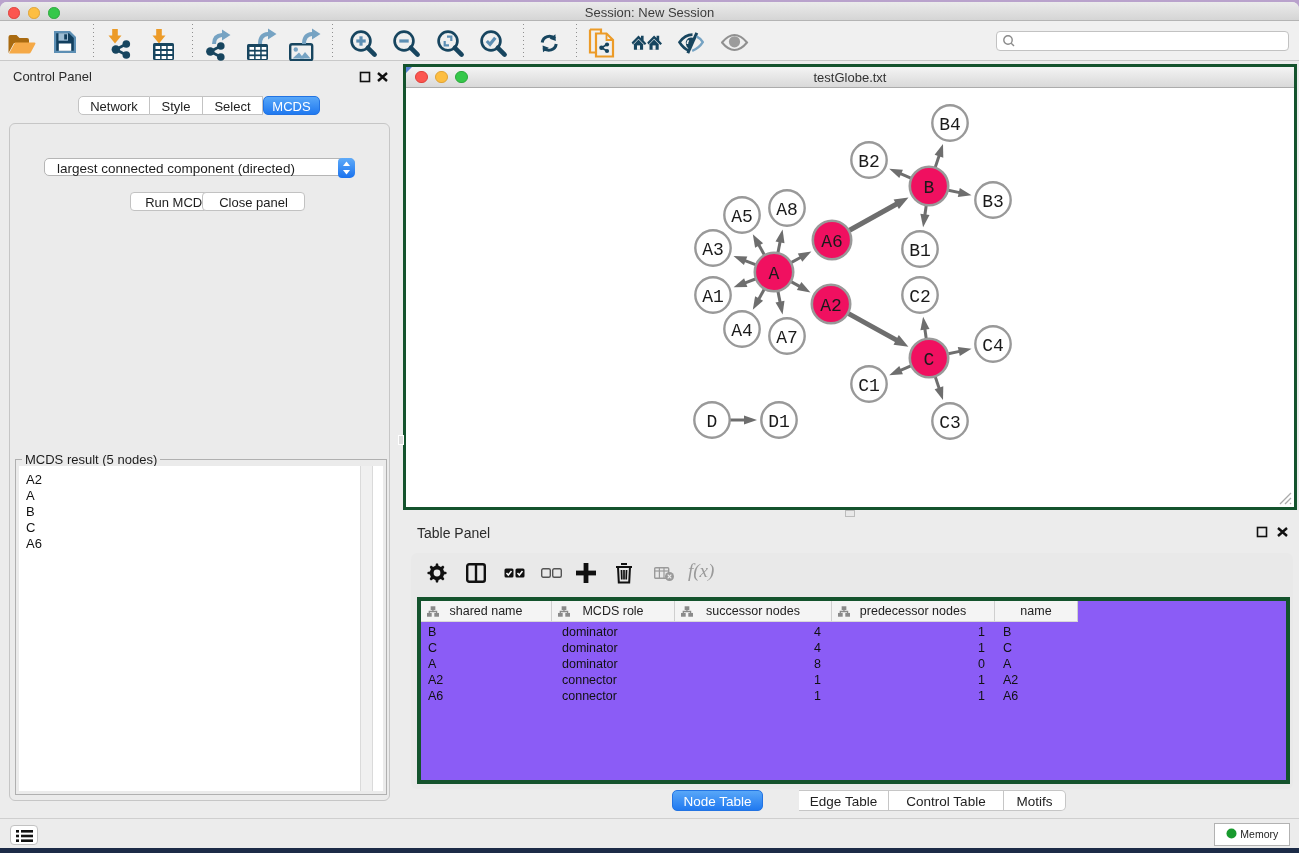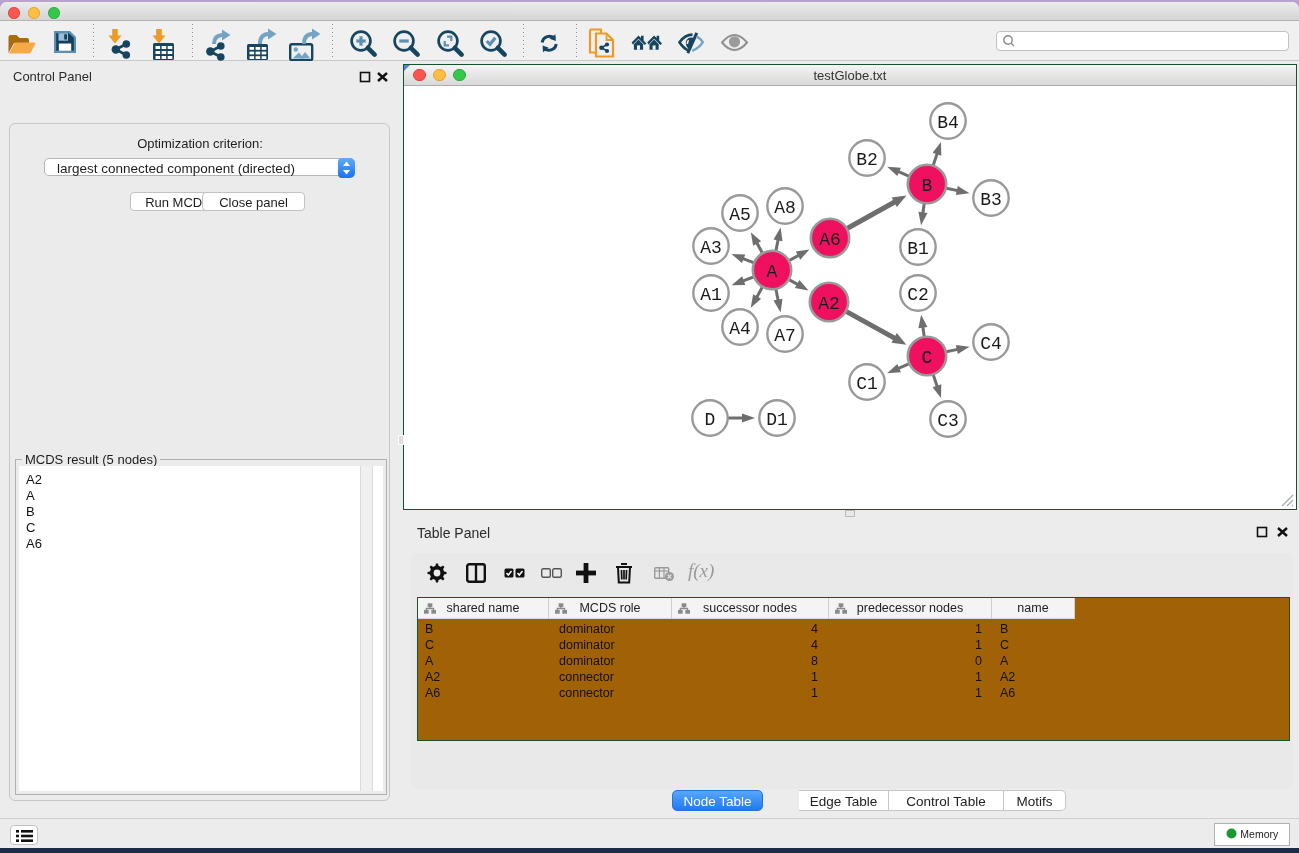--- a/index.html
+++ b/index.html
@@ -23,45 +23,46 @@
   #opt-label{position:absolute;left:0;top:136px;width:400px;text-align:center;font-size:13px;color:#1d1d1d;}
   #dropdown{position:absolute;left:44px;top:158px;width:311px;height:18px;background:#fff;border:1px solid #b5b5b5;border-radius:5px;box-sizing:border-box;}
   #dd-text{position:absolute;left:12px;top:2px;font-size:13.5px;color:#1d1d1d;}
   #dd-btn{position:absolute;right:-1px;top:-1px;width:17px;height:20px;background:linear-gradient(#5fabf9,#1a72ee);border-radius:4px 5px 5px 4px;}
   .btn{position:absolute;height:19px;background:#fff;border:1px solid #c2c2c2;border-radius:4px;font-size:13px;color:#1d1d1d;text-align:center;line-height:19px;box-sizing:border-box;}
   #mcds-box{position:absolute;left:15px;top:459px;width:370px;height:334px;border:1px solid #b0b0b0;}
   #mcds-title{position:absolute;left:6px;top:-8px;background:#ebebeb;padding:0 3px;font-size:13px;color:#1d1d1d;}
   #mcds-list{position:absolute;left:3px;top:6px;width:364px;height:325px;background:#fff;font-size:13px;color:#111;}
   #mcds-sb{position:absolute;right:10px;top:0px;width:11px;height:325px;background:#f0f0f0;border-left:1px solid #dadada;border-right:1px solid #dadada;}
   
-  #netwin{position:absolute;left:403px;top:64px;width:894px;height:446px;background:#fff;border:1px solid #14532d;box-sizing:border-box;}
+  #netwin{position:absolute;left:403px;top:64px;width:894px;height:446px;background:#fff;border:3px solid #14532d;box-sizing:border-box;}
   #nw-titlebar{position:absolute;left:0;top:0;width:100%;height:21px;background:linear-gradient(#f4f4f4,#d9d9d9);border-bottom:1px solid #acacac;box-sizing:border-box;}
   #nw-title{position:absolute;top:3px;left:0;width:100%;text-align:center;font-size:13px;color:#333;}
   .tl2{position:absolute;top:3.5px;width:12.5px;height:12.5px;border-radius:50%;box-sizing:border-box;}
   
   #tp-title{position:absolute;left:417px;top:525px;font-size:14px;color:#2b2b2b;}
   #tp-toolbar{position:absolute;left:417px;top:558px;height:30px;}
-  #dtable{position:absolute;left:417px;top:597px;width:873px;height:144px;background:#a16207;border:1px solid #14532d;box-sizing:border-box;font-size:12.5px;color:#111;}
+  #dtable{position:absolute;left:417px;top:597px;width:873px;height:187px;background:#8b5cf6;border:4px solid #14532d;box-sizing:border-box;font-size:12.5px;color:#111;}
   .hcell{position:absolute;top:0;height:21px;background:#f4f4f4;border-right:1px solid #cfcfcf;border-bottom:1px solid #d8d8d8;box-sizing:border-box;}
   .hlabel{position:absolute;top:3px;width:100%;text-align:center;font-size:12.5px;color:#222;}
   .rcell{position:absolute;font-size:12.5px;color:#111;}
   #bot-tabs{position:absolute;left:672px;top:790px;height:21px;display:flex;font-size:13.5px;color:#222;}
   .btab{background:#fff;border:1px solid #c6c6c6;border-left:none;height:21px;line-height:21px;text-align:center;box-sizing:border-box;}
   .btab.last{border-radius:0 5px 5px 0;}
   .btab.sel{background:linear-gradient(#58a7f8,#2079f0);color:#fff;border:1px solid #2273e2;border-radius:5px;}
   #statusbar{position:absolute;left:0;top:818px;width:1299px;height:30px;background:#ececec;border-top:1px solid #cfcfcf;}
   #deskbottom{position:absolute;left:0;top:848px;width:1299px;height:5px;background:#1c2b47;}
 </style></head>
 <body>
 <div id="screen">
  <div id="appwin"></div>
   <div id="titlebar">
     <div class="tl" style="left:8px;background:#fc5650;border:1px solid #df403a;box-sizing:border-box;"></div>
     <div class="tl" style="left:28px;background:#fdbe41;border:1px solid #e0a335;box-sizing:border-box;"></div>
     <div class="tl" style="left:48px;background:#35c84a;border:1px solid #2ca73c;box-sizing:border-box;"></div>
+    <div id="apptitle">Session: New Session</div>
   </div>
   <div id="toolbar">
     <svg style="position:absolute;left:7px;top:9px;" width="30" height="25" viewBox="0 0 30 25">
         <path d="M1.5,23 L1.5,7 Q1.5,5 3.5,5 L9.5,5 L12.5,8 L20,8 Q22,8 22,10 L22,13 L7,13 L1.5,23 Z" fill="#a96a10"></path>
 <path d="M2,23.5 L8,12.5 L27.5,12.5 Q29,12.5 28.3,14 L24,22 Q23.3,23.5 21.8,23.5 Z" fill="#f5a947"></path>
       </svg>
 <svg style="position:absolute;left:52px;top:9px;" width="26" height="25" viewBox="0 0 26 25">
         <path d="M2,1 L18,1 L24,7 L24,23 L2,23 Z" fill="#5d8fb4"></path>
 <path d="M4.2,3.2 L17,3.2 L21.8,8 L21.8,20.8 L4.2,20.8 Z" fill="#123f5e"></path>
 <rect x="6.5" y="3.2" width="9.5" height="7.5" fill="#9dbdd4"></rect>
@@ -197,22 +198,27 @@
       </div>
   </div>
 
   <div id="cp-title">Control Panel</div>
   <svg class="winbtn" style="left:359px;top:71px;" width="12" height="12">
       <rect x="1.5" y="1.5" width="9" height="9" fill="none" stroke="#111" stroke-width="1.6"></rect>
     </svg>
   <svg class="winbtn" style="left:376px;top:71px;" width="13" height="12">
       <path d="M2,2 L11,10 M11,2 L2,10" stroke="#111" stroke-width="2.4"></path>
     </svg>
+  <div id="cp-tabs">
+    <div class="tab first" style="width:72px;">Network</div>
+    <div class="tab" style="width:53px;">Style</div>
+    <div class="tab" style="width:60px;">Select</div>
+    <div class="tab sel" style="width:57px;">MCDS</div>
+  </div>
   <div id="cp-panel"></div>
-  <div id="opt-label">Optimization criterion:</div>
   <div id="dropdown">
     <div id="dd-text">largest connected component (directed)</div>
     <div id="dd-btn"><svg width="17" height="20">
           <path d="M8.5,3.5 L12,8 H5 Z" fill="#fff"></path>
           <path d="M8.5,16.5 L12,12 H5 Z" fill="#fff"></path>
         </svg></div>
   </div>
   <div class="btn" style="left:94px;top:192px;width:96px;margin-left:36px;">Run MCDS</div>
   <div class="btn" style="left:202px;top:192px;width:103px;">Close panel</div>
   <div id="mcds-box">

